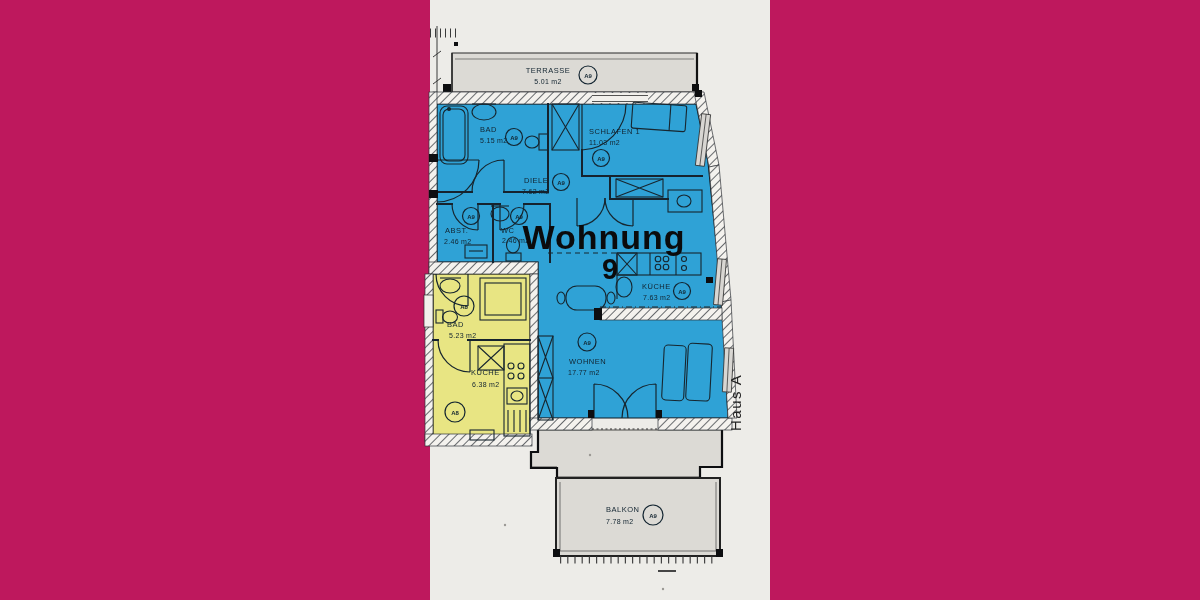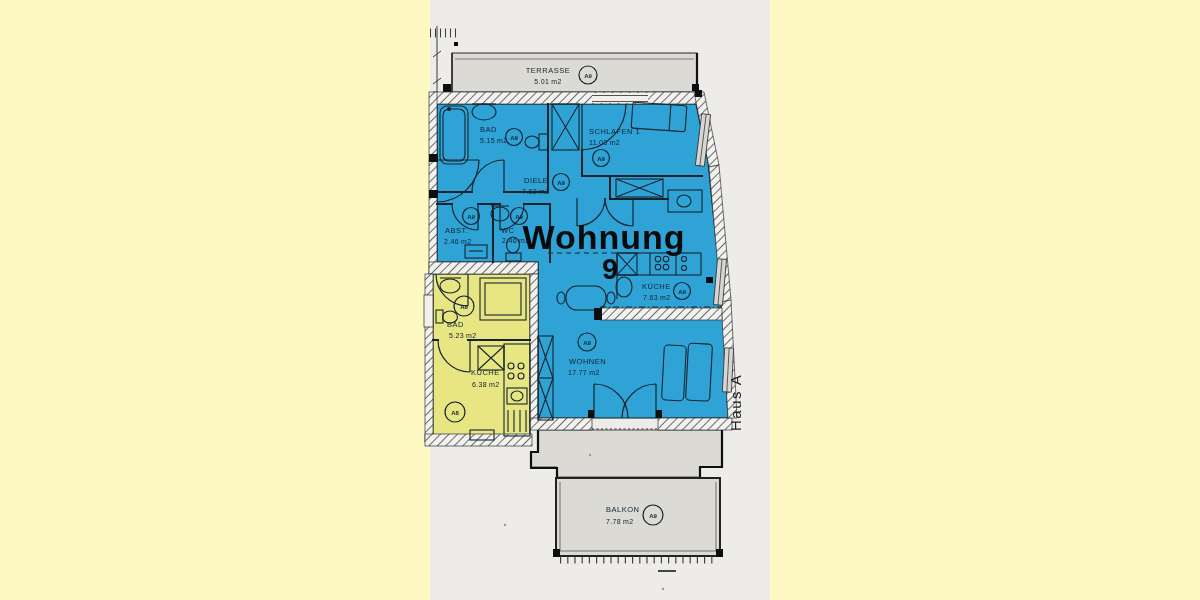--- a/index.html
+++ b/index.html
@@ -1,19 +1,19 @@
 <!DOCTYPE html>
 <html style="--a9: #2fa2d6; --a8: #e8e583; --outdoor: #dcdad5; --paper: #edece8; --line: #1a2430;"><head>
 <meta charset="utf-8">
 <style>
   :root{
     --a9:#2fa2d6; --a8:#e8e583; --outdoor:#dcdad5; --paper:#edece8; --line:#1a2430;
   }
   html,body{margin:0;padding:0;background:#ffffff;}
-  .stage{width:1200px;height:600px;position:relative;background:#fef9c3;overflow:hidden;}
+  .stage{width:1200px;height:600px;position:relative;background:#be185d;overflow:hidden;}
   svg{display:block;}
   .fill-a9{fill:var(--a9);}
   .fill-a8{fill:var(--a8);}
   .fill-out{fill:var(--outdoor);}
   .fill-paper{fill:var(--paper);}
   .w2{stroke:#16232e;stroke-width:2;fill:none;stroke-linecap:square;}
   .furn{stroke:#17262f;stroke-width:1.1;fill:none;}
   .door{stroke:#17262f;stroke-width:1.2;fill:none;}
   .blk{fill:#0d0e10;}
   .dim{stroke:#3a3a3a;stroke-width:1;fill:none;}

